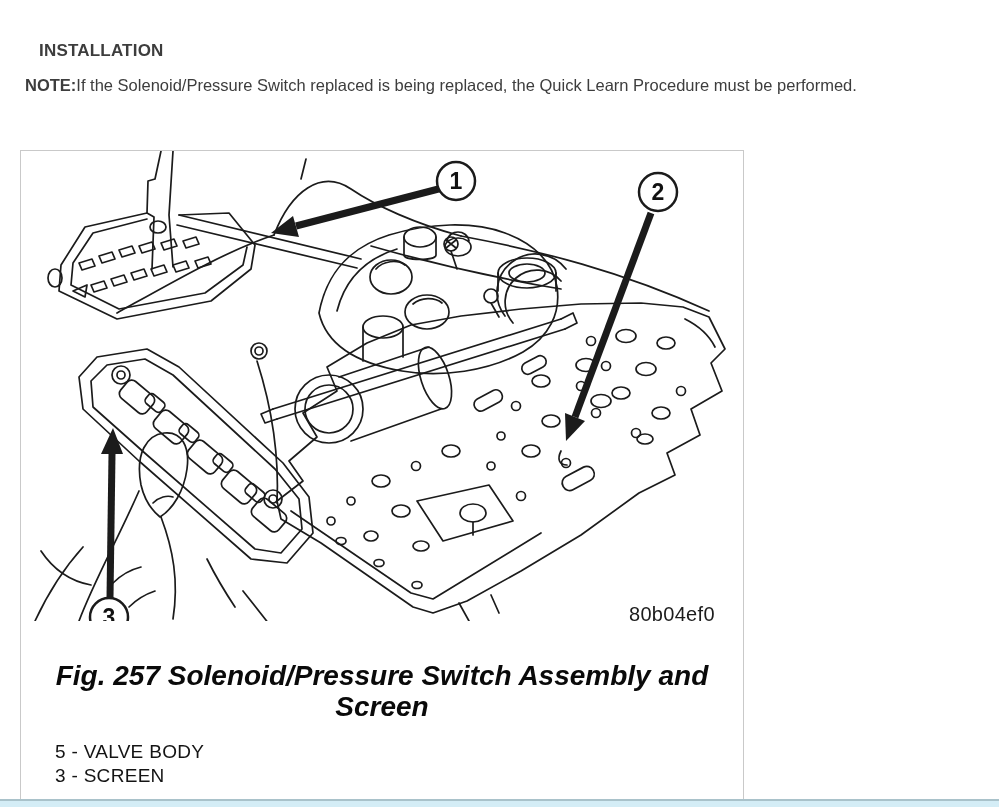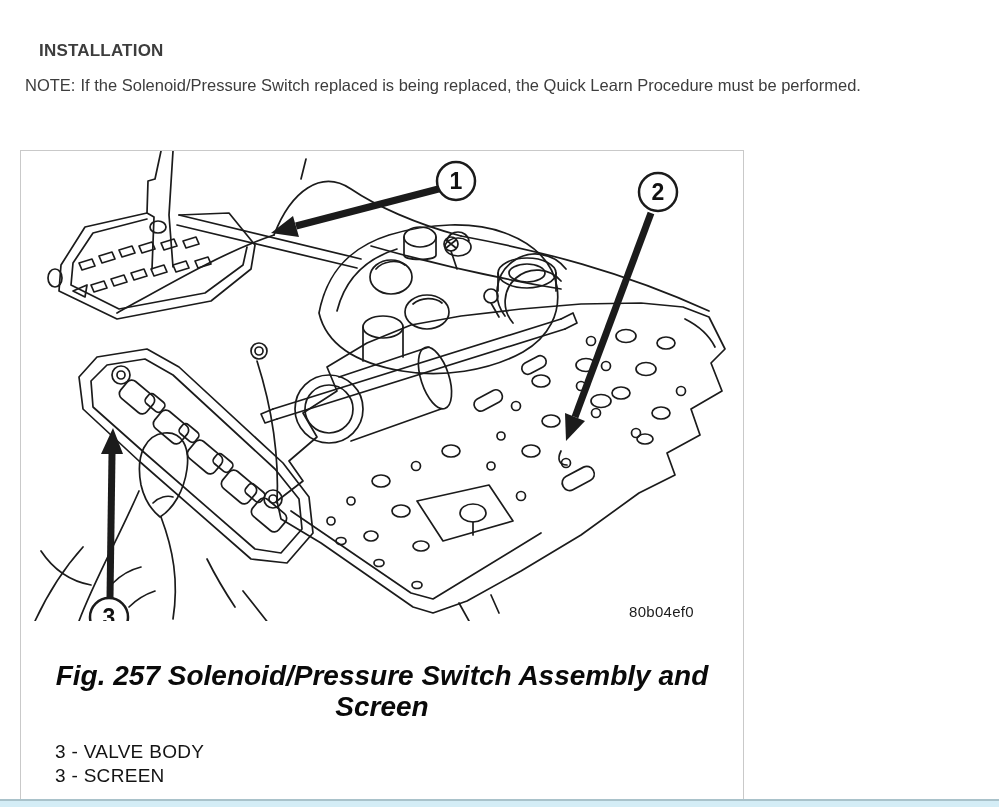--- a/index.html
+++ b/index.html
@@ -9,29 +9,29 @@
     font-family:"Liberation Sans","DejaVu Sans",sans-serif;
   }
   .page-title{
     position:absolute;left:22px;top:24px;margin:17px;
     font-size:17px;font-weight:bold;color:#3d3d3d;letter-spacing:.2px;
   }
   .note-line{
     position:absolute;left:25px;top:76px;margin:0;
     font-size:16.5px;color:#3d3d3d;white-space:nowrap;
   }
-  .note-line .note-label{font-weight:normal;margin-right:5px;}
+  .note-line .note-label{font-weight:bold;}
   .figure-box{
     position:absolute;left:20px;top:150px;width:722px;height:700px;
     border:1px solid #c9c9c9;background:#fff;
   }
   .diagram-svg{position:absolute;left:0;top:0;}
   .figure-code{
     position:absolute;left:608px;top:452px;
-    font-size:15px;color:#1c1c1c;letter-spacing:.3px;
+    font-size:20px;color:#1c1c1c;letter-spacing:.3px;
   }
   .figure-caption{
     position:absolute;left:0;top:509px;width:100%;text-align:center;
     font-size:28px;line-height:31px;font-weight:bold;font-style:italic;color:#0a0a0a;
   }
   .figure-legend{
     position:absolute;left:34px;top:589px;
     font-size:19px;line-height:23.5px;color:#141414;letter-spacing:.3px;
   }
   .bottom-bar{
@@ -225,18 +225,18 @@
   </svg>
 
   <div class="figure-code">80b04ef0</div>
 
   <div class="figure-caption">
     <div>Fig. 257 Solenoid/Pressure Switch Assembly and</div>
     <div>Screen</div>
   </div>
 
   <div class="figure-legend">
-    <div>3 - VALVE BODY</div>
+    <div>5 - VALVE BODY</div>
     <div>3 - SCREEN</div>
   </div>
 </div>
 
 <div class="bottom-bar"></div>
 
 </body></html>

